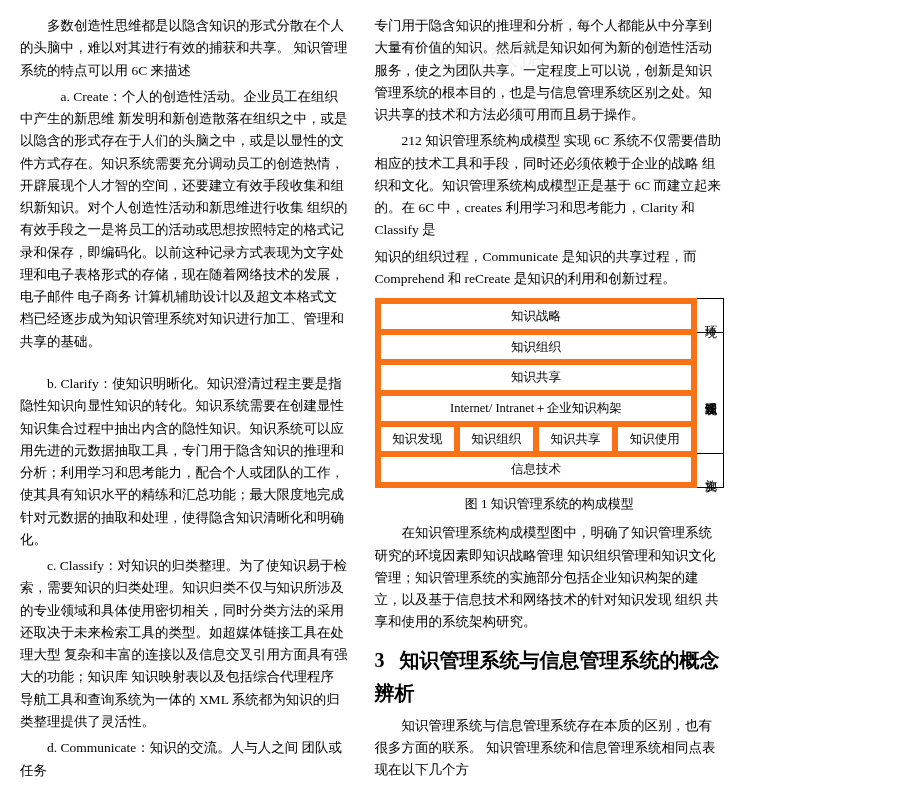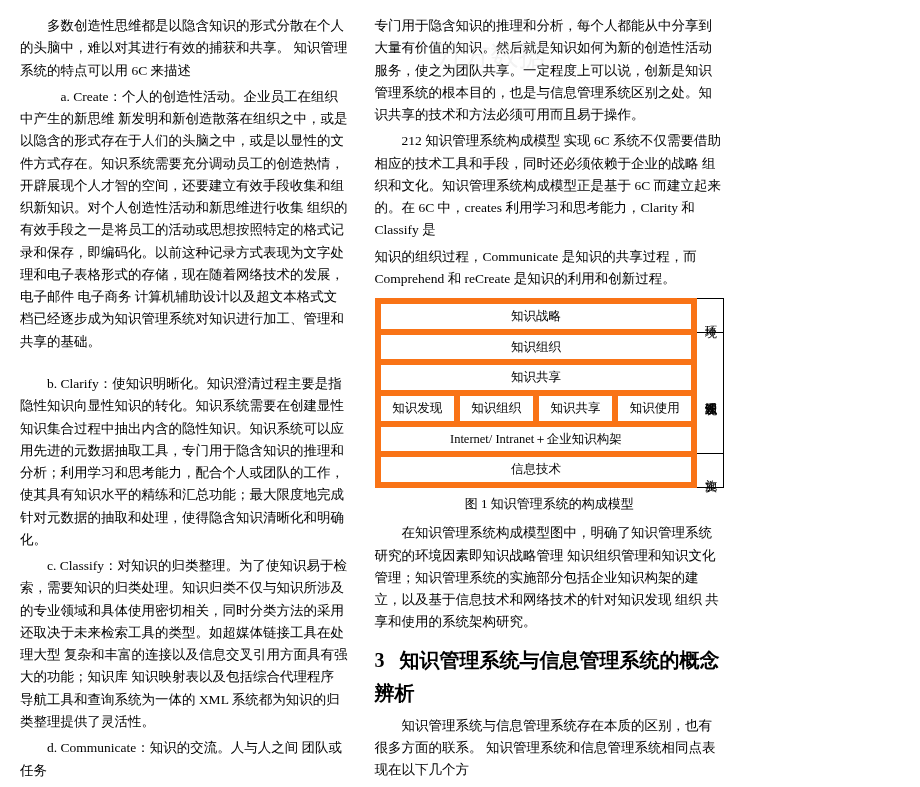--- a/index.html
+++ b/index.html
@@ -141,27 +141,27 @@
                 <tr>
               <td colspan="6">知识战略</td>
             </tr>
             <tr>
               <td colspan="6">知识组织</td>
             </tr>
             <tr>
               <td colspan="6">知识共享</td>
             </tr>
             <tr>
+              <td colspan="6">Internet/ Intranet＋企业知识构架</td>
+            </tr>
+            <tr>
               <td colspan="2">知识发现</td>
               <td colspan="2">知识组织</td>
               <td>知识共享</td>
               <td>知识使用</td>
-            </tr>
-            <tr>
-              <td colspan="6">Internet/ Intranet＋企业知识构架</td>
             </tr>
             <tr>
               <td colspan="6">信息技术</td>
             </tr>
           </tbody>
             </table>
           <div class="right-labels">
             <div class="right-label-cell">环境</div>
             <div class="right-label-cell" style="flex:4;">知识管理系统</div>
             <div class="right-label-cell">实施</div>

